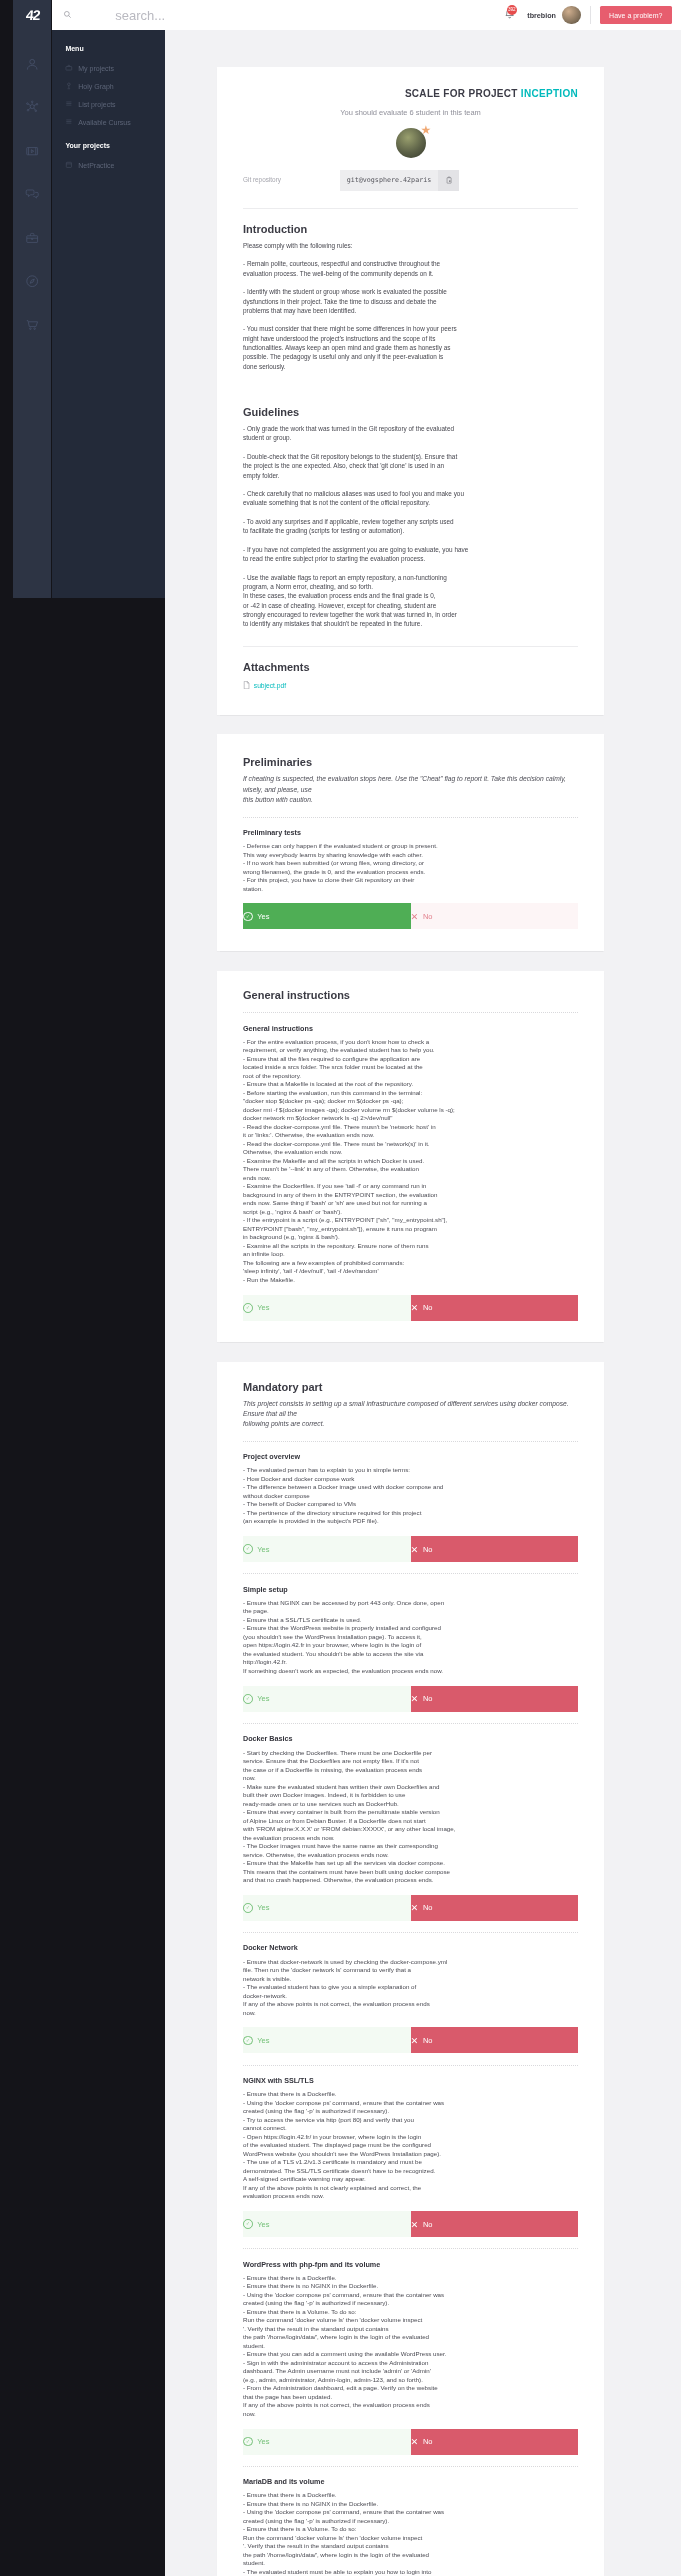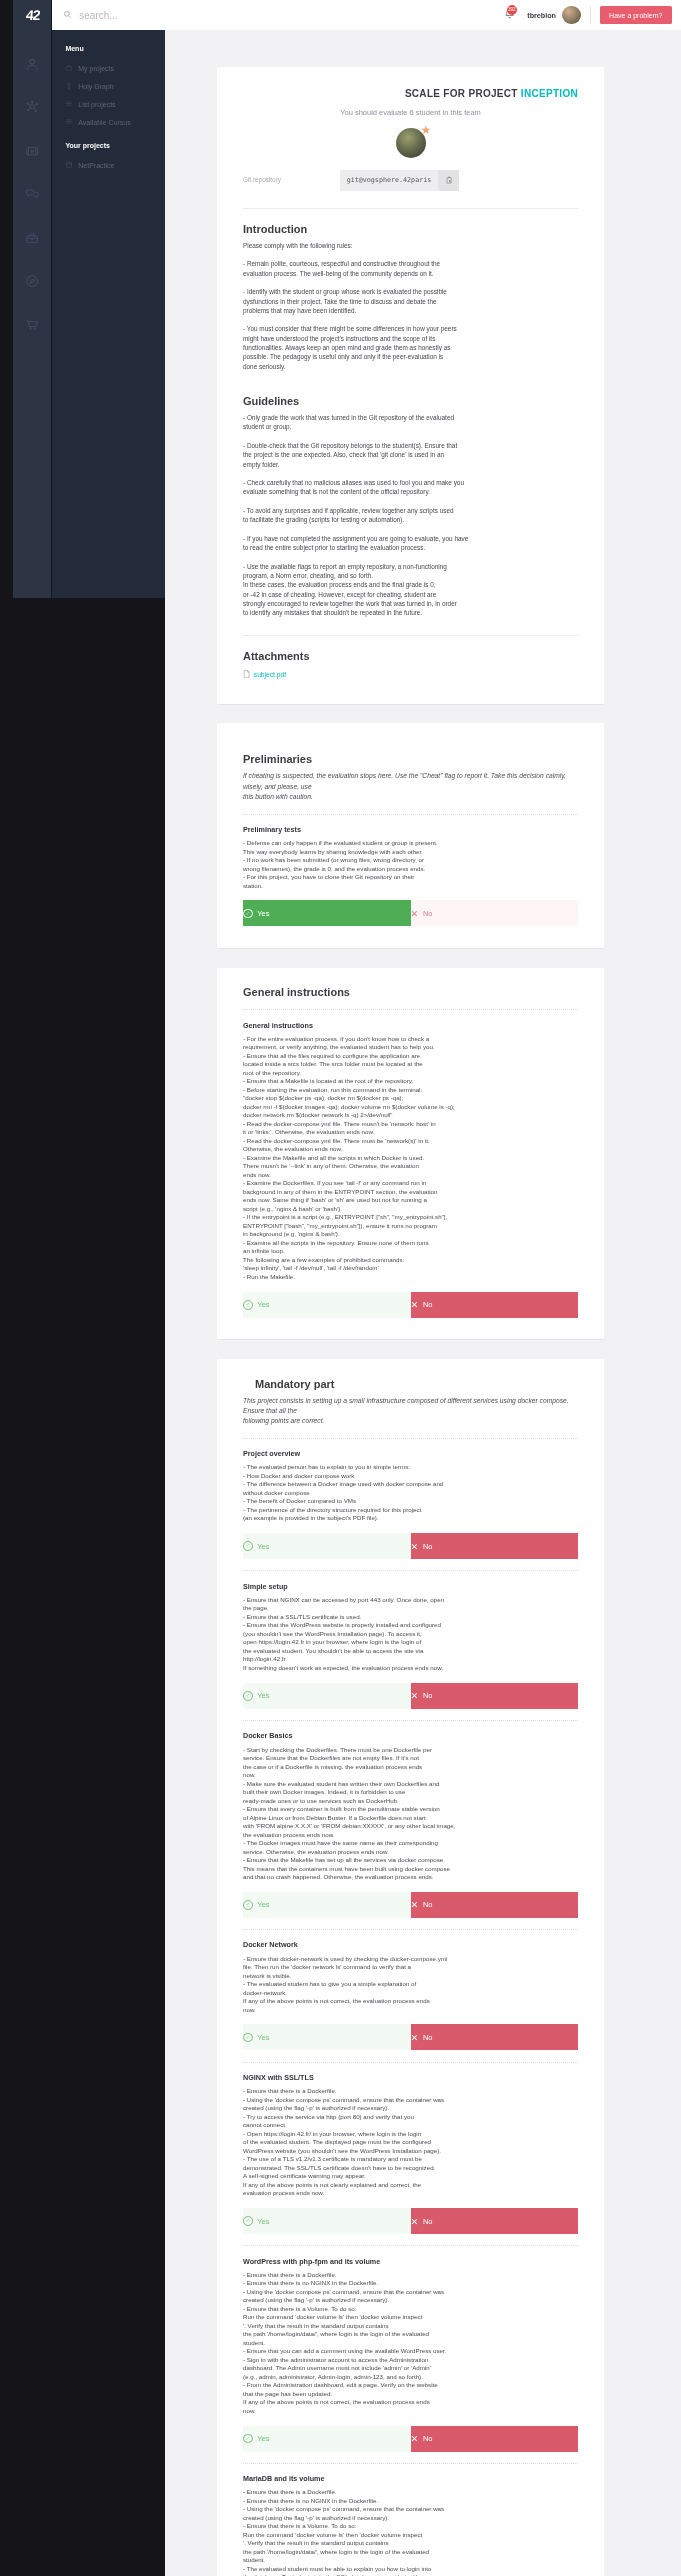--- a/index.html
+++ b/index.html
@@ -1,21 +1,21 @@
 <!DOCTYPE html>
 <html style="font-size:8.2px"><head>
 <meta charset="utf-8">
 <style>
   html,body{margin:0;padding:0;background:#141419;font-family:"Liberation Sans",sans-serif;}
   .page{position:relative;width:682px;height:3217px;overflow:hidden;background:#141419;}
   
   .topbar{position:absolute;left:52px;top:0;width:630px;height:30px;background:#fff;display:flex;align-items:center;z-index:6;}
   .searchwrap{display:flex;align-items:center;gap:5.2px;margin-left:11.3px;flex:1;}
   .searchwrap svg{stroke:#8a8a92;}
-  .search-input{border:none;outline:none;font-size:10px;color:#555;width:155px;font-family:"Liberation Sans",sans-serif;background:transparent;}
+  .search-input{border:none;outline:none;font-size:13px;color:#555;width:155px;font-family:"Liberation Sans",sans-serif;background:transparent;margin-left:36px;}
   .search-input::placeholder{color:#b9b9c0;}
   .bellwrap{position:relative;margin-right:9.3px;}
   .badge{position:absolute;top:-3.6px;left:3.1px;background:#e64c4c;color:#fff;font-size:4.6px;border-radius:50%;width:10.3px;height:10.3px;display:flex;align-items:center;justify-content:center;}
   .username{font-size:7.2px;color:#3c3c44;font-weight:bold;margin:0 6.2px 0 3.1px;}
   .avatar-sm{width:18.5px;height:18.5px;border-radius:50%;background:radial-gradient(circle at 35% 30%,#cfae8e,#7a6a55 70%,#4c4439);}
   .tb-divider{width:0.5px;height:17.5px;background:#e3e3e6;margin:0 9.3px;}
   .problem-btn{background:#e75d6e;color:#fff;border:none;font-size:7px;padding:5.7px 9.3px;border-radius:1.5px;margin-right:10.3px;font-family:"Liberation Sans",sans-serif;cursor:pointer;}
   
   .rail{position:absolute;left:13.4px;top:0;width:38px;height:598px;background:#2d3444;z-index:7;display:flex;flex-direction:column;align-items:center;}
   .logo{height:30px;display:flex;align-items:center;justify-content:center;color:#fff;font-weight:bold;font-size:14px;letter-spacing:-1px;transform:skewX(-6deg);}
@@ -203,21 +203,21 @@
 
 - Identify with the student or group whose work is evaluated the possible
 dysfunctions in their project. Take the time to discuss and debate the
 problems that may have been identified.
 
 - You must consider that there might be some differences in how your peers
 might have understood the project's instructions and the scope of its
 functionalities. Always keep an open mind and grade them as honestly as
 possible. The pedagogy is useful only and only if the peer-evaluation is
 done seriously.</div>
-        <h2 class="sec" style="margin-top:24px;">Guidelines</h2>
+        <h2 class="sec" style="margin-top:35px;">Guidelines</h2>
         <div class="body-text">- Only grade the work that was turned in the Git repository of the evaluated
 student or group.
 
 - Double-check that the Git repository belongs to the student(s). Ensure that
 the project is the one expected. Also, check that 'git clone' is used in an
 empty folder.
 
 - Check carefully that no malicious aliases was used to fool you and make you
 evaluate something that is not the content of the official repository.
 
@@ -238,21 +238,21 @@
         <a class="attach-link">
           <span><svg width="7.2" height="8.2" viewBox="0 0 20 24" fill="none" stroke="#8a8a92" stroke-width="1.5">
                 <path d="M3 1h9l5 5v17H3z"></path>
                 <path d="M12 1v5h5"></path>
               </svg></span>
           <span>subject.pdf</span>
         </a>
       </div>
 
       <div class="card">
-        <h2 class="sec" style="margin-top:27px;">Preliminaries</h2>
+        <h2 class="sec" style="margin-top:19px;">Preliminaries</h2>
         <div class="italic-intro">If cheating is suspected, the evaluation stops here. Use the "Cheat" flag to report it. Take this decision calmly, wisely, and please, use
 this button with caution.</div>
         <hr class="dotted">
         <h4 class="sub">Preliminary tests</h4>
         <div class="q-body">- Defense can only happen if the evaluated student or group is present.
 This way everybody learns by sharing knowledge with each other.
 - If no work has been submitted (or wrong files, wrong directory, or
 wrong filenames), the grade is 0, and the evaluation process ends.
 - For this project, you have to clone their Git repository on their
 station.</div>
@@ -307,21 +307,21 @@
               <span>Yes</span>
             </div>
           <div class="ans no sel">
               <span class="xk">✕</span>
               <span>No</span>
             </div>
         </div>
       </div>
 
       <div class="card">
-        <h2 class="sec" style="margin-top:15.5px;margin-left:12px;">Mandatory part</h2>
+        <h2 class="sec" style="margin-top:15.5px;">Mandatory part</h2>
         <div class="italic-intro">This project consists in setting up a small infrastructure composed of different services using docker compose. Ensure that all the
 following points are correct.</div>
 
         <hr class="dotted">
         <h4 class="sub">Project overview</h4>
         <div class="q-body">- The evaluated person has to explain to you in simple terms:
 - How Docker and docker compose work
 - The difference between a Docker image used with docker compose and
 without docker compose
 - The benefit of Docker compared to VMs

